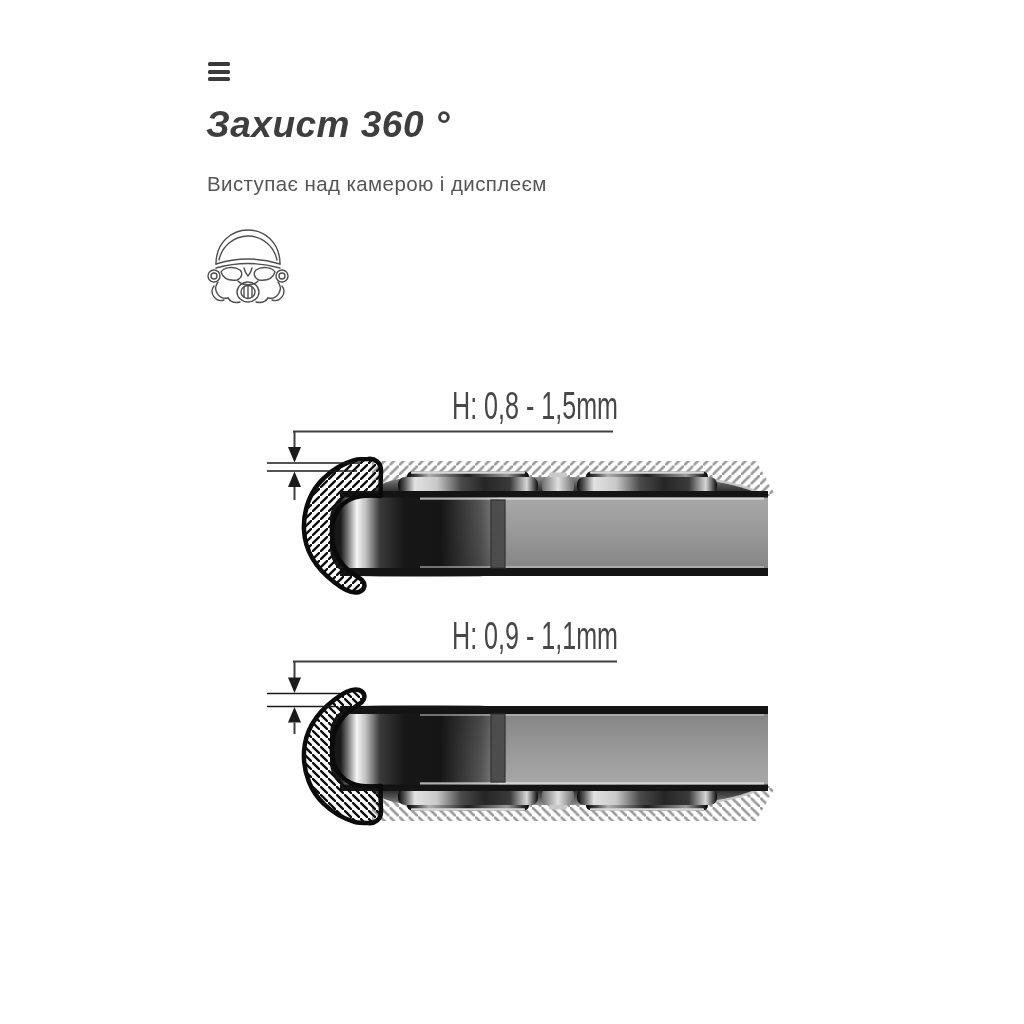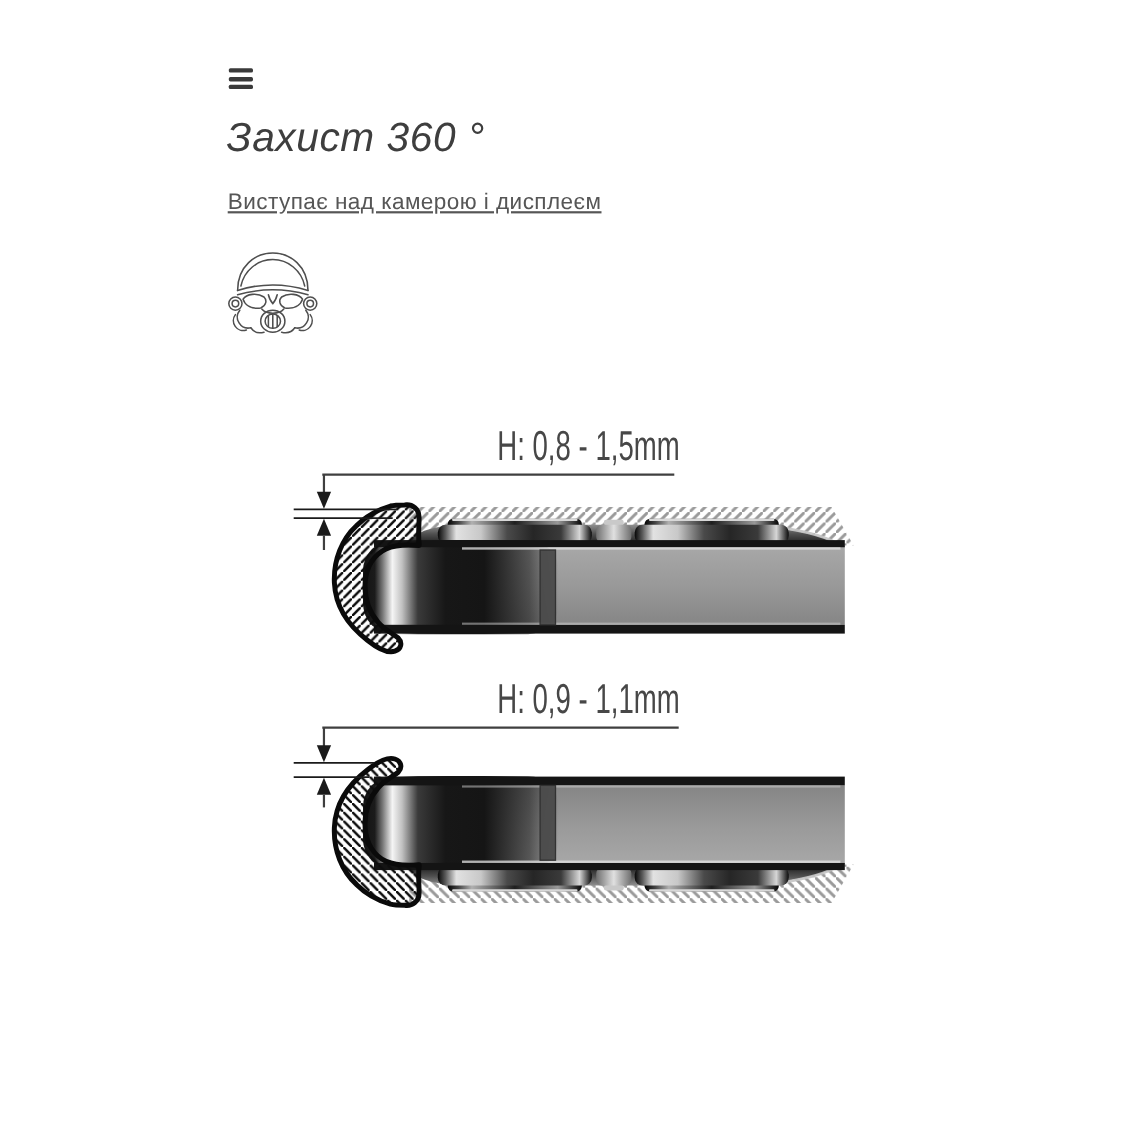--- a/index.html
+++ b/index.html
@@ -1,23 +1,23 @@
 <!DOCTYPE html>
 <html><head>
 <meta charset="utf-8">
 <style>
   html,body{margin:0;padding:0;background:#ffffff;}
   .page{position:relative;width:1024px;height:1024px;background:#fff;overflow:hidden;
         font-family:"Liberation Sans",sans-serif;}
   
   .hamburger{position:absolute;left:208px;top:62px;width:22px;cursor:pointer;}
   .hamburger span{display:block;width:22px;height:4px;background:#3a3a3a;border-radius:1.5px;margin-bottom:3.5px;}
-  .title{position:absolute;left:206px;top:104px;font-size:37px;font-weight:normal;font-style:italic;
+  .title{position:absolute;left:206px;top:104px;font-size:37px;font-weight:bold;font-style:italic;
          color:#3e3e3e;letter-spacing:.5px;text-align:center;}
-  .subtitle{position:absolute;left:207px;top:172px;font-size:20.5px;color:#565656;letter-spacing:.4px;text-decoration:underline;}
+  .subtitle{position:absolute;left:207px;top:172px;font-size:20.5px;color:#565656;letter-spacing:.4px;}
   .helmet{position:absolute;left:202px;top:224px;width:92px;height:86px;}
   
   .dim-label{position:absolute;left:355px;width:360px;text-align:center;font-size:38px;color:#474747;
              transform:scaleX(.66);transform-origin:50% 0;white-space:nowrap;letter-spacing:0;}
   #dim1{top:385px;}
   #dim2{top:615px;}
   .diagram-svg{position:absolute;left:0;top:0;}
 </style>
 </head>
 <body>

